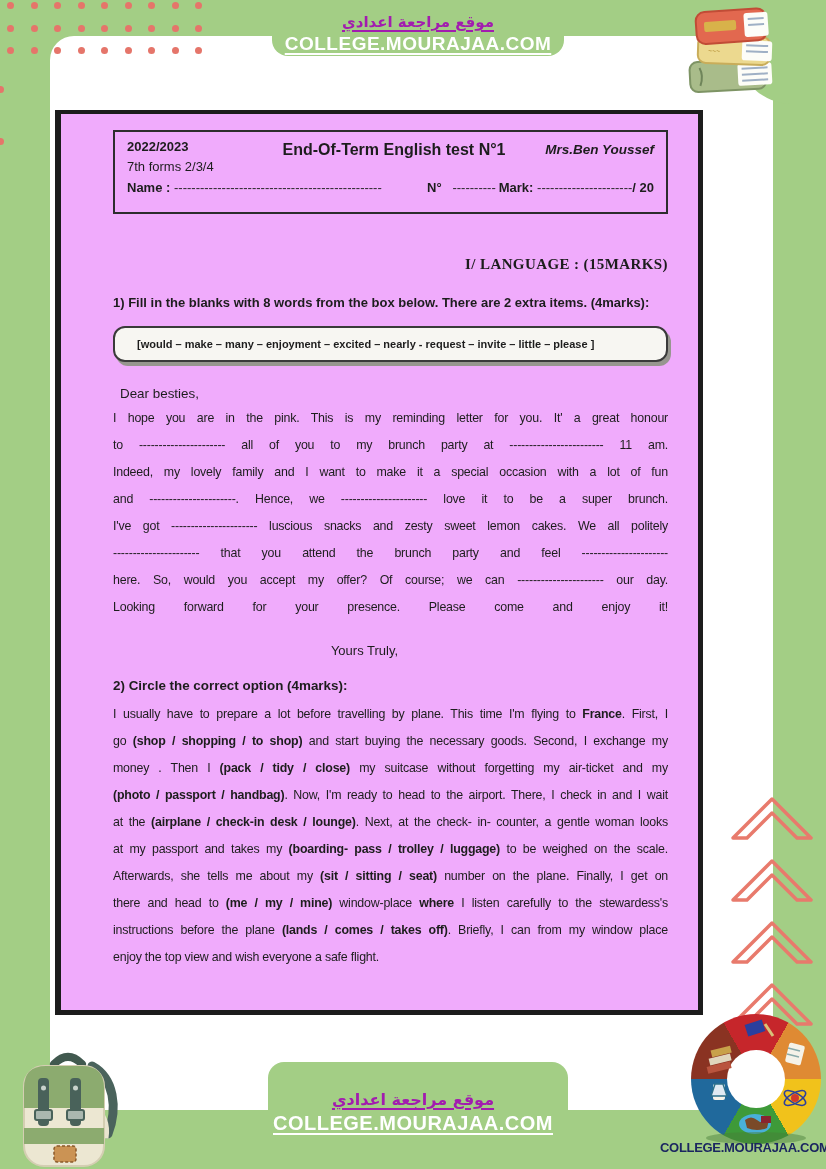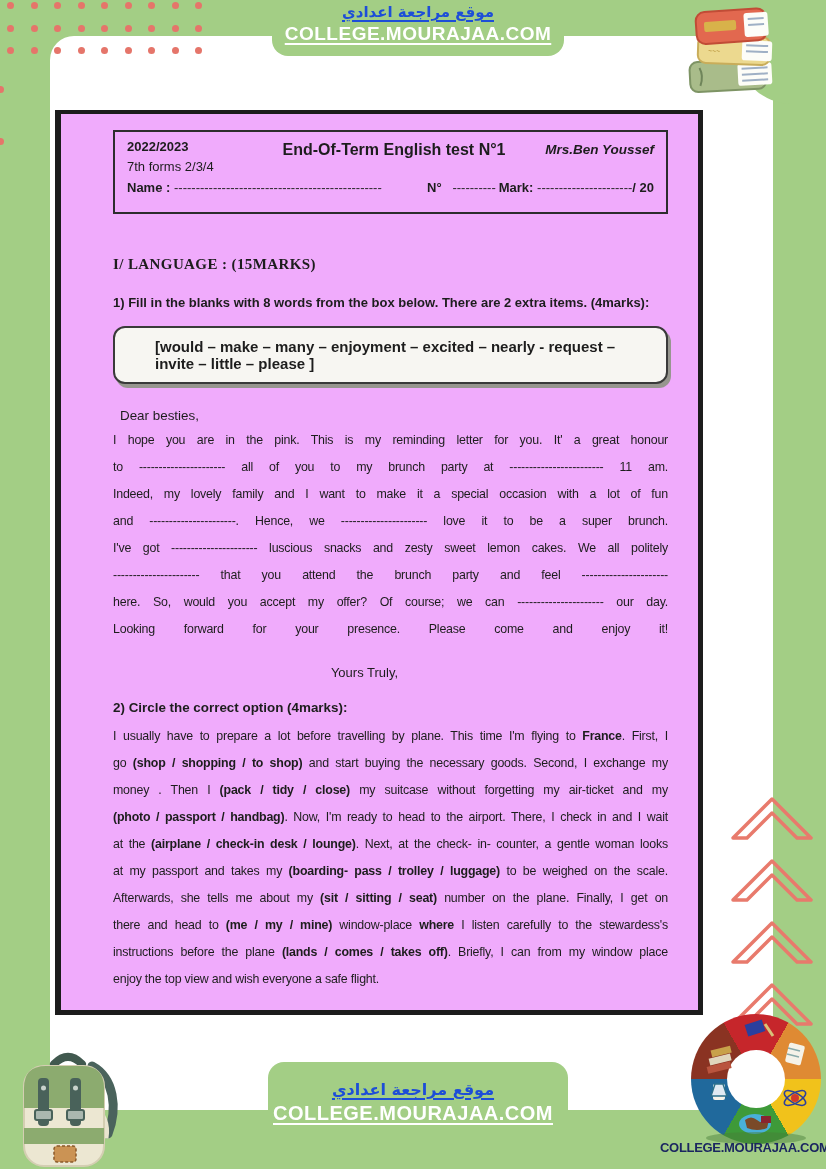--- a/index.html
+++ b/index.html
@@ -5,21 +5,21 @@
   html,body{margin:0;padding:0;background:#888;}
   .page{position:relative;width:826px;height:1169px;background:#a3ce85;overflow:hidden;
         font-family:"Liberation Sans",sans-serif;margin:0 auto;}
   
   .content{position:absolute;left:50px;top:36px;width:723px;height:1074px;background:#ffffff;border-radius:24px;}
   .corner-tr{position:absolute;left:737px;top:0;width:89px;height:104px;background:#a3ce85;border-bottom-left-radius:55px;}
   
   .tab-top{position:absolute;left:272px;top:0;width:292px;height:56px;background:#a3ce85;border-radius:0 0 16px 16px;text-align:center;}
   .tab-bottom{position:absolute;left:268px;top:1062px;width:300px;height:48px;background:#a3ce85;border-radius:16px 16px 0 0;}
   .footer-bar{position:absolute;left:0;top:1110px;width:826px;height:59px;background:#a3ce85;}
-  .site-arabic{display:block;margin-top:2px;color:#1d4ed8;font-weight:bold;font-size:15px;line-height:20px;
+  .site-arabic{display:block;margin-top:12px;color:#a21caf;font-weight:bold;font-size:15px;line-height:20px;
         font-family:"DejaVu Sans",sans-serif;text-decoration:underline;text-underline-offset:3px;text-decoration-thickness:2px;}
   .site-domain{display:block;color:#fff;font-weight:bold;font-size:19px;line-height:24px;letter-spacing:.5px;
         text-decoration:underline;text-underline-offset:3px;text-decoration-thickness:2px;}
   .footer-text{position:absolute;left:213px;top:1078px;width:400px;text-align:center;}
   .footer-text .site-arabic{font-size:16px;}
   .footer-text .site-domain{font-size:20px;line-height:26px;}
   
   .dots{position:absolute;left:0;top:0;width:230px;height:60px;}
   .dot{position:absolute;width:7px;height:7px;border-radius:50%;background:#e5756a;}
   
@@ -31,24 +31,24 @@
   .hdr-box{box-sizing:border-box;width:100%;height:84px;border:2px solid #2d2d2d;padding:7px 12px 6px 12px;position:relative;font-size:13px;}
   .hdr-title{position:absolute;left:7px;right:0;top:9px;text-align:center;font-weight:bold;font-size:16px;}
   .hdr-teacher{position:absolute;right:12px;top:10px;font-weight:bold;font-style:italic;font-size:13.5px;}
   .hdr-year{font-weight:600;}
   .hdr-class{margin-top:5px;font-weight:400;}
   .hdr-row3{margin-top:6px;display:flex;align-items:baseline;font-weight:600;}
   .hdr-row3 .seg-name{flex:0 0 300px;}
   .hdr-row3 .seg-num{flex:1;}
   .hdr-row3 .seg-mark{text-align:right;}
   .dashes{font-weight:normal;letter-spacing:0;color:#2a2a2a;}
-  .sec-heading{margin-top:42px;font-family:"Liberation Serif",serif;font-weight:bold;font-size:15px;letter-spacing:.4px;}
+  .sec-heading{margin-top:42px;font-family:"Liberation Serif",serif;font-weight:bold;font-size:15px;letter-spacing:.4px;text-align:right;}
   .q-instruction{margin-top:22px;font-weight:bold;font-size:13px;}
   .word-bank{box-sizing:border-box;margin-top:16px;border:2px solid #3a3a3a;border-radius:12px;
-             padding:10px 8px 10px 40px;font-weight:bold;font-size:15px;box-shadow:3px 4px 0 0 #97968f;background:#f7f6f2;}
+             padding:10px 8px 10px 22px;font-weight:bold;font-size:11px;box-shadow:3px 4px 0 0 #97968f;background:#f7f6f2;}
   .salutation{margin-top:24px;font-size:13.4px;margin-left:7px;}
   .letter{margin-top:4px;}
   .jline{font-size:12.4px;letter-spacing:-0.2px;line-height:27px;text-align:justify;text-align-last:justify;}
   .jline.nostretch{text-align:left;text-align-last:left;}
   .jline b{font-weight:bold;}
   .signoff{margin-top:16px;line-height:27px;text-align:center;padding-right:52px;font-size:13px;}
   .q2-head{margin-top:14px;font-weight:bold;font-size:13.4px;}
   .q2-body{margin-top:8px;}
   
   .donut{position:absolute;left:691px;top:1014px;width:130px;height:130px;border-radius:50%;

